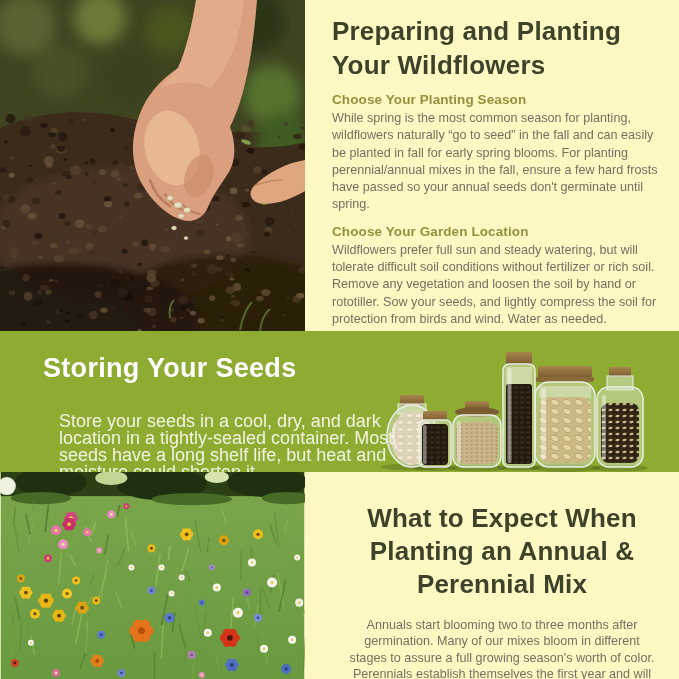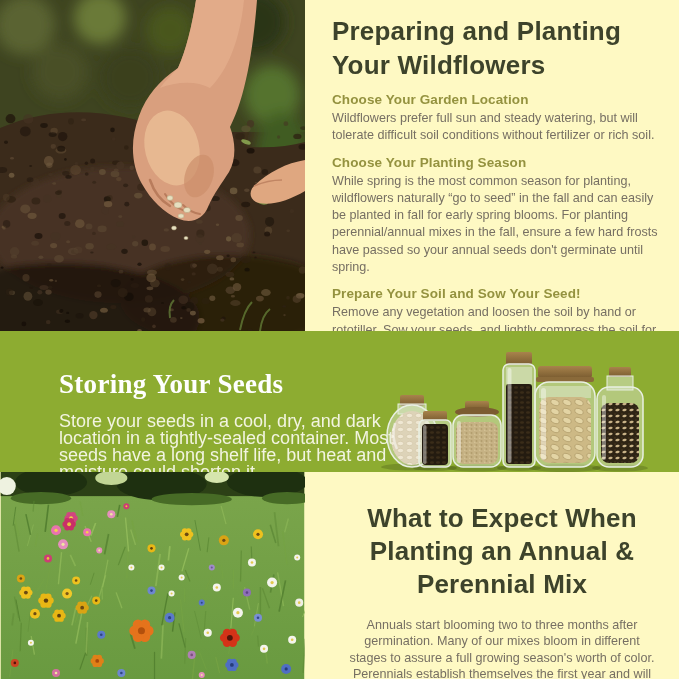--- a/index.html
+++ b/index.html
@@ -12,21 +12,21 @@
   .photo-bottom { position:absolute; left:0; top:472px; width:305px; height:207px; }
   .jars         { position:absolute; left:369px; top:335px; width:310px; height:137px; }
   svg { display:block; }
 
   .top-text { position:absolute; left:332px; top:14px; width:338px; }
   h1, h2 { font-weight:700; color:#3d432b; letter-spacing:.2px; }
   h1 { font-size:26px; line-height:34px; margin:0 0 10px 0; }
   .sub h3 { font-size:13.5px; color:#94923f; margin:10px 0 3px 0; letter-spacing:.1px; font-weight:700; }
   .sub p  { font-size:12.6px; line-height:17.3px; color:#766f63; margin:0; }
 
-  .band h2 { position:absolute; left:43px; top:22px; margin:16px; font-size:27px; color:#ffffff; letter-spacing:.3px;font-family:Liberation Serif, serif; }
+  .band h2 { position:absolute; left:43px; top:22px; margin:0; font-size:27px; color:#ffffff; letter-spacing:.3px; }
   .band .band-body { position:absolute; left:43px; top:66px; width:340px; font-size:18px; line-height:17px; color:#f2f4e0; margin:16px; }
 
   .bottom-text { position:absolute; left:333px; top:502px; width:338px;text-align:center; }
   .bottom-text h2 { font-size:26px; line-height:33px; margin:0 0 11px 0; }
   .bottom-text p  { font-size:12.6px; line-height:16.4px; color:#766f63; margin:16px; }
 </style>
 </head>
 <body>
 
 <div id="canvas">
@@ -330,29 +330,28 @@
       <g>
         <path d="M305,160 C287,163 268,172 254,186 C248,192 250,201 259,203 C272,206 290,200 305,191 Z" fill="#dfa780"></path>
         <path d="M254,186 q14,-6 28,-6" stroke="#c08563" stroke-width="1.5" fill="none"></path>
       </g>
     </svg>
   </div>
 
   <section class="top-text">
     <h1>Preparing and Planting Your Wildflowers</h1>
     <div class="sub">
+      <h3>Choose Your Planting Season</h3>
+      <p>While spring is the most common season for planting, wildflowers naturally “go to seed” in the fall and can easily be planted in fall for early spring blooms. For planting perennial/annual mixes in the fall, ensure a few hard frosts have passed so your annual seeds don't germinate until spring.</p>
+    </div>
+    <div class="sub">
       <h3>Choose Your Garden Location</h3>
       <p>Wildflowers prefer full sun and steady watering, but will tolerate difficult soil conditions without fertilizer or rich soil.</p>
     </div>
     <div class="sub">
-      <h3>Choose Your Planting Season</h3>
-      <p>While spring is the most common season for planting, wildflowers naturally “go to seed” in the fall and can easily be planted in fall for early spring blooms. For planting perennial/annual mixes in the fall, ensure a few hard frosts have passed so your annual seeds don't germinate until spring.</p>
-    </div>
-    <div class="sub">
-      <h3>Prepare Your Soil and Sow Your Seed!</h3>
       <p>Remove any vegetation and loosen the soil by hand or rototiller. Sow your seeds, and lightly compress the soil for protection from birds and wind. Water as needed.</p>
     </div>
   </section>
 
   <div class="band">
     <h2>Storing Your Seeds</h2>
     <p class="band-body">Store your seeds in a cool, dry, and dark location in a tightly-sealed container. Most seeds have a long shelf life, but heat and moisture could shorten it.</p>
   </div>
 
   <svg class="jars" viewBox="0 0 310 137">

